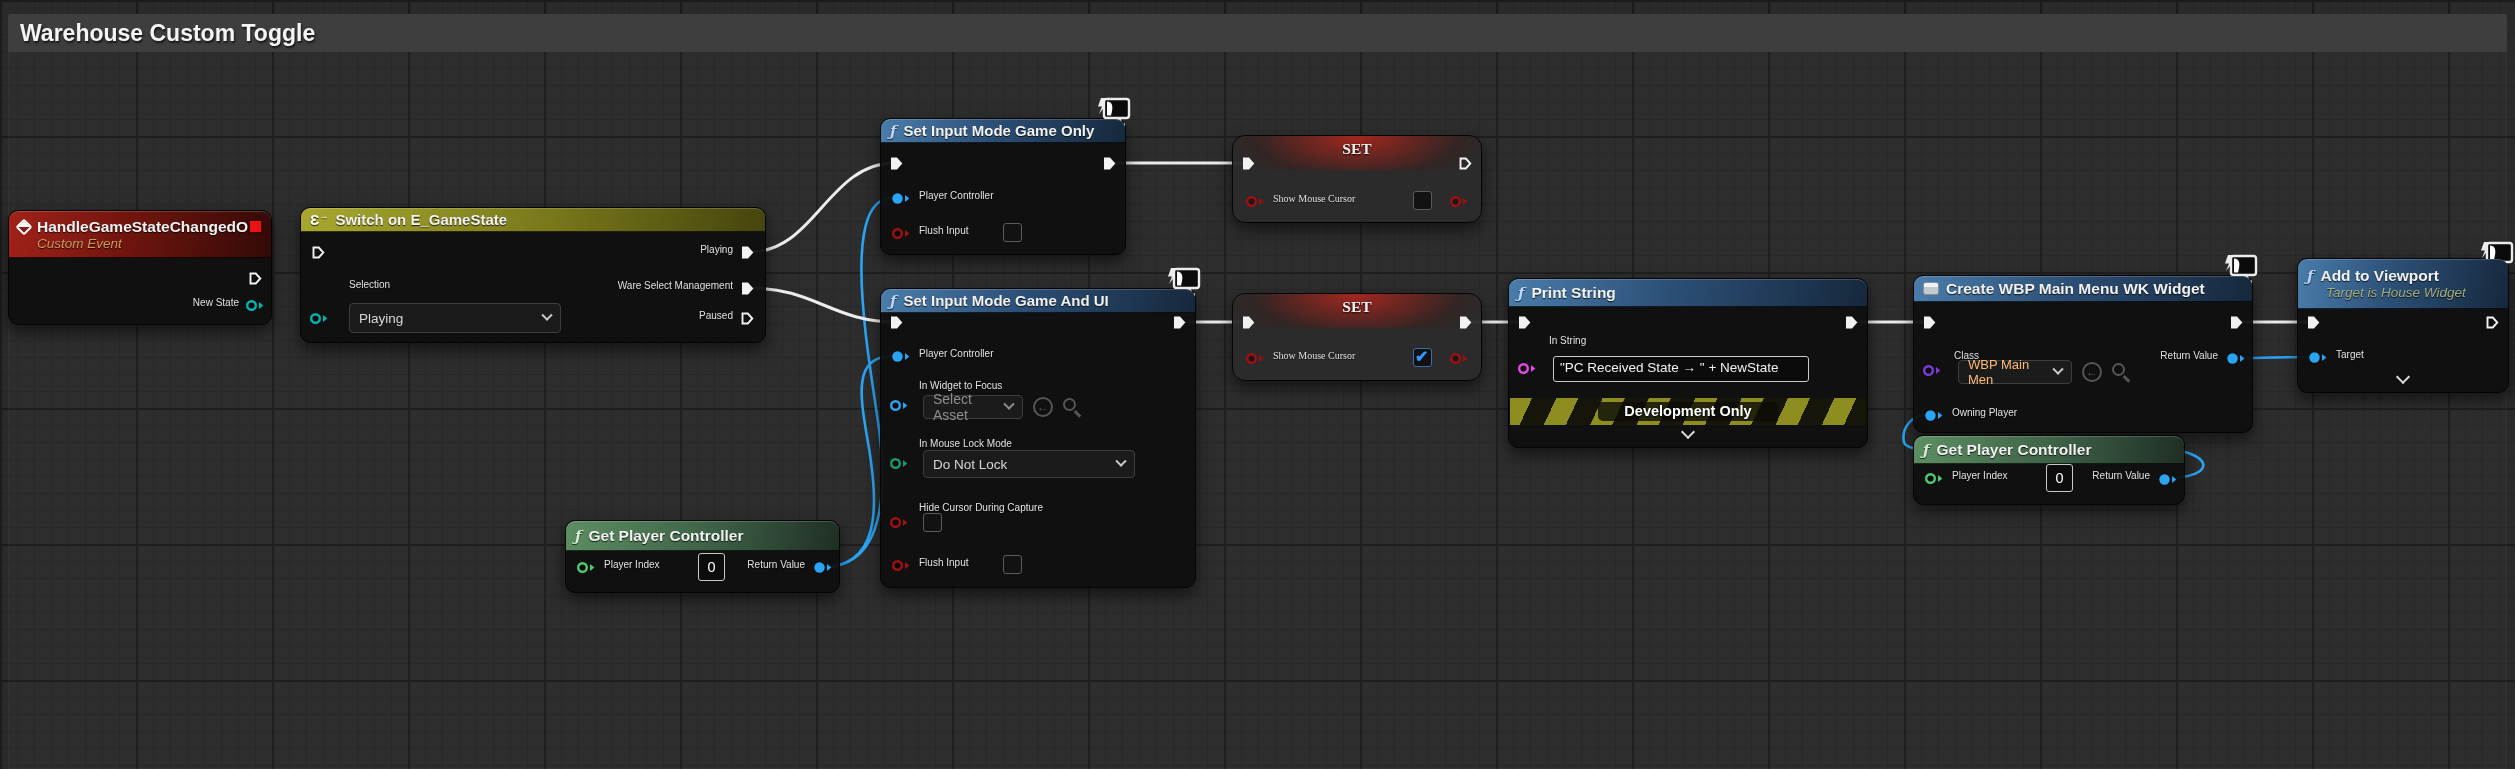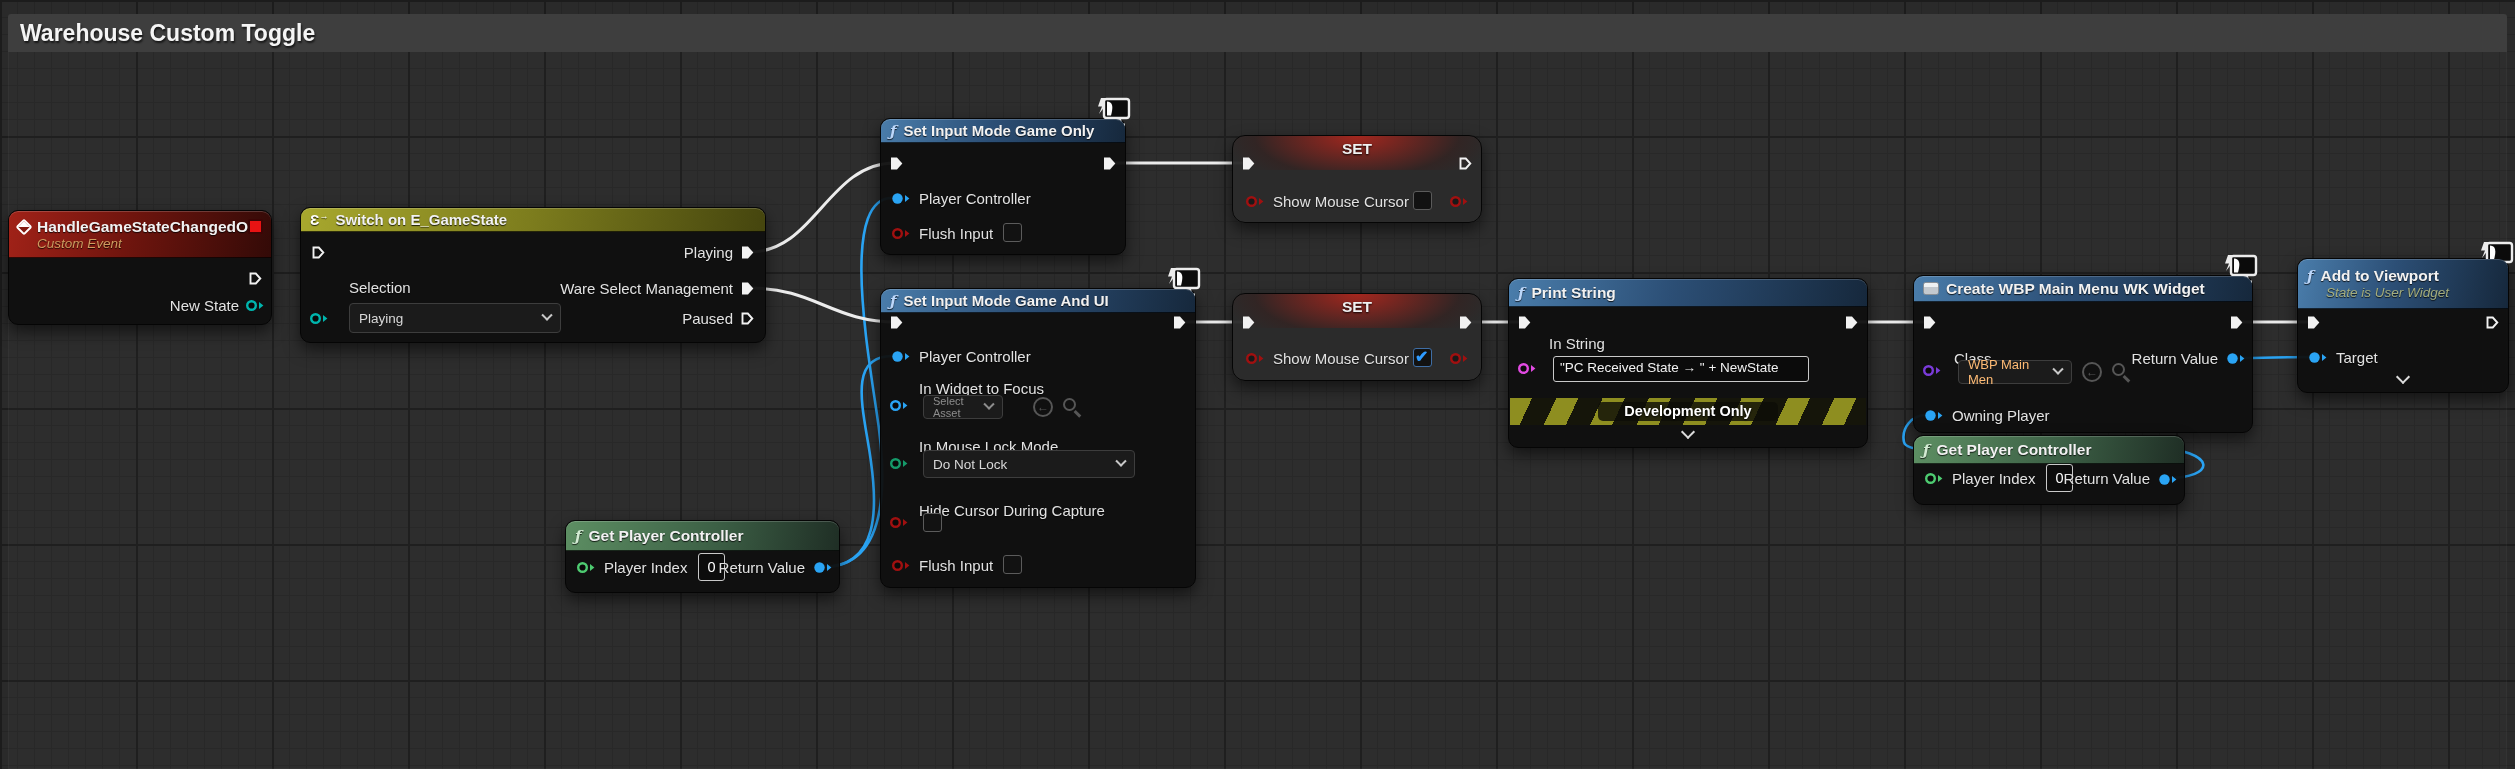--- a/index.html
+++ b/index.html
@@ -39,36 +39,36 @@
     font-weight:bold; font-size:15.5px; color:#f2f2f2;
     text-shadow:0 1px 1px rgba(0,0,0,.8); white-space:nowrap; overflow:hidden;
   }
   .hdr.fn   { background:linear-gradient(100deg,#4a7dab 0%,#2c4f76 45%,#16283c 100%); }
   .hdr.ev   { background:linear-gradient(100deg,#a12218 0%,#70150e 45%,#330a07 100%); }
   .hdr.sw   { background:linear-gradient(100deg,#a8a82e 0%,#7c7c1d 50%,#45450e 100%); }
   .hdr.pure { background:linear-gradient(100deg,#5d8f63 0%,#3c5f45 55%,#1f2e25 100%); }
   .hdr .sub { font-weight:normal; font-style:italic; font-size:13.5px; }
   .two-line { flex-direction:column; align-items:flex-start; justify-content:center; gap:0; }
   .two-line .l1 { display:flex; align-items:center; gap:7px; }
-  .node.setnode { background:rgba(43,43,43,.97); border-radius:13px; }
+  .node.setnode { background:rgba(43,43,43,.97); border-radius:13px;font-family:Liberation Serif, serif; }
   .set-hdr {
     position:absolute; left:0; top:0; right:0; height:34px; border-radius:12px 12px 0 0;
     background:radial-gradient(55% 160% at 50% 0%, rgba(185,38,28,.85), rgba(70,18,14,.25) 75%, rgba(40,40,40,0) 100%);
     text-align:center; line-height:26px; font-weight:bold; font-size:15.5px; color:#f0f0f0;
     text-shadow:0 1px 2px rgba(0,0,0,.9);
   }
   .ficon { font-family:"DejaVu Serif", serif; font-style:italic; font-weight:bold; font-size:15px; color:#bcd7fa; }
   .hdr.pure .ficon { color:#d3ecd3; }
   .swicon { font-weight:bold; font-size:15px; color:#fff; }
   .swicon i { font-style:normal; font-size:9px; vertical-align:super; }
   .evicon { width:12px; height:12px; border:2px solid #fff; transform:rotate(45deg);
     background:linear-gradient(135deg,#fff 0 46%, rgba(0,0,0,.15) 46%); border-radius:2px; flex:none; }
   .wgicon { width:16px; height:13px; border-radius:2.5px; flex:none;
     background:linear-gradient(#eef1f3 0 4px, #c3c9cf 4px); border:1px solid #8a9096; }
-  .lbl { position:absolute; font-size:15px; color:#e2e2e2; white-space:nowrap;
+  .lbl { position:absolute; font-size:10px; color:#e2e2e2; white-space:nowrap;
     text-shadow:0 1px 1px rgba(0,0,0,.7); }
   .rlbl { text-align:right; }
   .pin { position:absolute; line-height:0; }
   .dd { position:absolute; background:#1b1b1b; border:1px solid #3d3d3d; border-radius:4px;
     color:#d8d8d8; font-size:13.5px; display:flex; align-items:center;
     justify-content:space-between; padding:0 9px; }
   .dd.dim { color:#8d8d8d; }
   .chev { width:8px; height:8px; border-right:2.2px solid #c9c9c9; border-bottom:2.2px solid #c9c9c9;
     transform:rotate(45deg) translate(-2px,-2px); flex:none; }
   .cb { position:absolute; width:19px; height:19px; background:#121212; border:1.5px solid #5b5b5b;
@@ -258,21 +258,21 @@
           <use href="#execF"></use>
         </svg></span>
     <span class="pin" style="left:10px;top:61px;color:#2aa4f4"><svg width="20" height="13">
           <use href="#dpS"></use>
         </svg></span>
     <span class="lbl" style="left:38px;top:59px">Player Controller</span>
     <span class="lbl" style="left:38px;top:91px">In Widget to Focus</span>
     <span class="pin" style="left:8px;top:110px;color:#2aa4f4"><svg width="20" height="13">
           <use href="#dpR"></use>
         </svg></span>
-    <div class="dd dim" style="left:42px;top:106px;width:80px;height:24px;font-size:11px">
+    <div class="dd dim" style="left:42px;top:106px;width:100px;height:24px;font-size:14px">
       <span>Select Asset</span>
       <span class="chev" style="border-color:#8d8d8d"></span>
     </div>
     <span class="ico" style="left:152px;top:108px">←</span>
     <span class="mag" style="left:182px;top:109px"></span>
     <span class="lbl" style="left:38px;top:149px">In Mouse Lock Mode</span>
     <span class="pin" style="left:8px;top:168px;color:#159a6a"><svg width="20" height="13">
           <use href="#dpR"></use>
         </svg></span>
     <div class="dd" style="left:42px;top:161px;width:212px;height:28px">
@@ -369,21 +369,21 @@
 
   <div class="node" style="left:2297px;top:258px;width:212px;height:135px">
     <span class="monitor" style="right:-6px;top:-18px"><svg width="36" height="31">
           <use href="#mon"></use>
         </svg></span>
     <div class="hdr fn two-line" style="height:50px">
       <div class="l1">
         <span class="ficon">ƒ</span>
         <span>Add to Viewport</span>
       </div>
-      <span class="sub" style="color:#a3ad7e;margin-left:19px">State is User Widget</span>
+      <span class="sub" style="color:#a3ad7e;margin-left:19px">Target is House Widget</span>
     </div>
     <span class="pin" style="left:8px;top:56px"><svg width="15" height="15">
           <use href="#execF"></use>
         </svg></span>
     <span class="pin" style="right:8px;top:56px"><svg width="15" height="15">
           <use href="#execH"></use>
         </svg></span>
     <span class="pin" style="left:10px;top:92px;color:#2aa4f4"><svg width="20" height="13">
           <use href="#dpS"></use>
         </svg></span>

